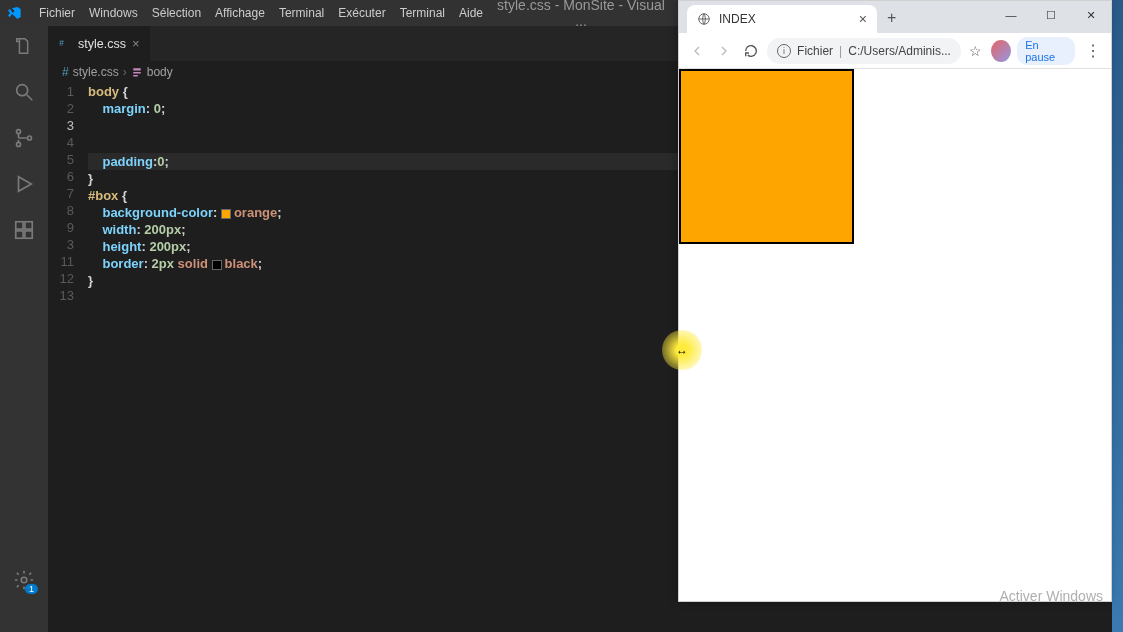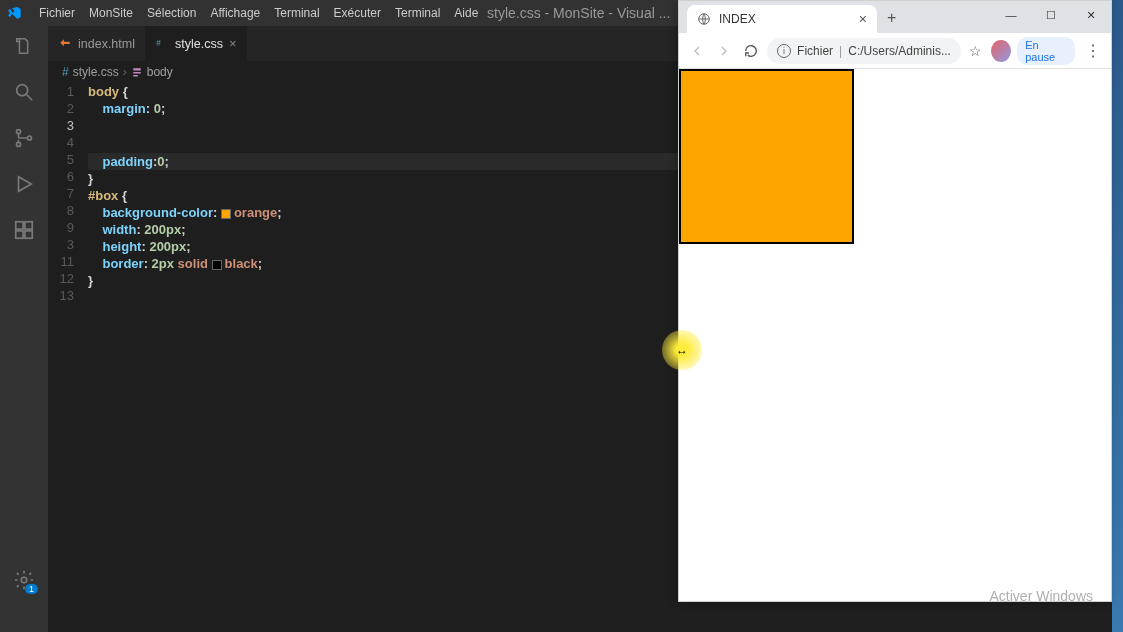--- a/index.html
+++ b/index.html
@@ -74,42 +74,42 @@
   .kebab { color: #555; font-size: 16px; cursor: pointer; padding: 0 4px; }
 
   .viewport { flex: 1; background: #fff; position: relative; }
   .box { position: absolute; left: 0; top: 0; width: 175px; height: 175px; background: orange; border: 2px solid #000; }
 
   
   .draghl { position: absolute; width: 40px; height: 40px; border-radius: 50%; background: radial-gradient(circle, #ffeb3b 20%, rgba(255,235,59,0.5) 60%, transparent 100%); left: 662px; top: 330px; display: flex; align-items: center; justify-content: center; }
   .draghl .resize-cursor { font-size: 12px; color: #000; font-weight: bold; }
 
   
-  .watermark { position: absolute; right: 30px; bottom: 28px; color: rgba(120,120,120,0.6); font-size: 14px; }
+  .watermark { position: absolute; right: 20px; bottom: 28px; color: rgba(120,120,120,0.6); font-size: 14px; }
 
   
   .desktop-edge { position: absolute; left: 1112px; top: 0; width: 11px; height: 632px; background: linear-gradient(#2a5a8a,#3a7ab0); }
 
   svg { display: block; }
 </style>
 </head>
 <body>
 
 <div class="desktop-edge"></div>
 
 <div class="vscode">
 
   <div class="titlebar">
     <span class="logo">
       <svg width="16" height="16" viewBox="0 0 24 24">
           <path fill="#0098ff" d="M17 3l5 3v12l-5 3-8-8 4-4-4-4 8-2zM3 8l3-2 4 6-4 6-3-2 3-4-3-4z"></path>
         </svg>
     </span>
     <span class="menu-item">Fichier</span>
-    <span class="menu-item">MonSite</span>
+    <span class="menu-item">Windows</span>
     <span class="menu-item">Sélection</span>
     <span class="menu-item">Affichage</span>
     <span class="menu-item">Terminal</span>
     <span class="menu-item">Exécuter</span>
     <span class="menu-item">Terminal</span>
     <span class="menu-item">Aide</span>
     <span class="wtitle">style.css - MonSite - Visual ...</span>
   </div>
 
   <div class="main">
@@ -154,28 +154,20 @@
             <circle cx="12" cy="12" r="3"></circle>
             <path d="M12 2v3M12 19v3M4.2 4.2l2.1 2.1M17.7 17.7l2.1 2.1M2 12h3M19 12h3M4.2 19.8l2.1-2.1M17.7 6.3l2.1-2.1"></path>
           </svg>
         <span class="badge">1</span>
       </div>
     </div>
 
     <div class="editor">
 
       <div class="tabs">
-        <div class="tab">
-          <span class="ticon">
-            <svg width="14" height="14" viewBox="0 0 24 24">
-                <path fill="#e37933" d="M4 10l6-6v4h10v4H10v4z"></path>
-              </svg>
-          </span>
-          <span>index.html</span>
-        </div>
         <div class="tab active">
           <span class="ticon">
             <svg width="14" height="14" viewBox="0 0 24 24">
                 <text x="2" y="16" font-size="14" fill="#519aba">#</text>
               </svg>
           </span>
           <span>style.css</span>
           <span class="close">×</span>
         </div>
       </div>

